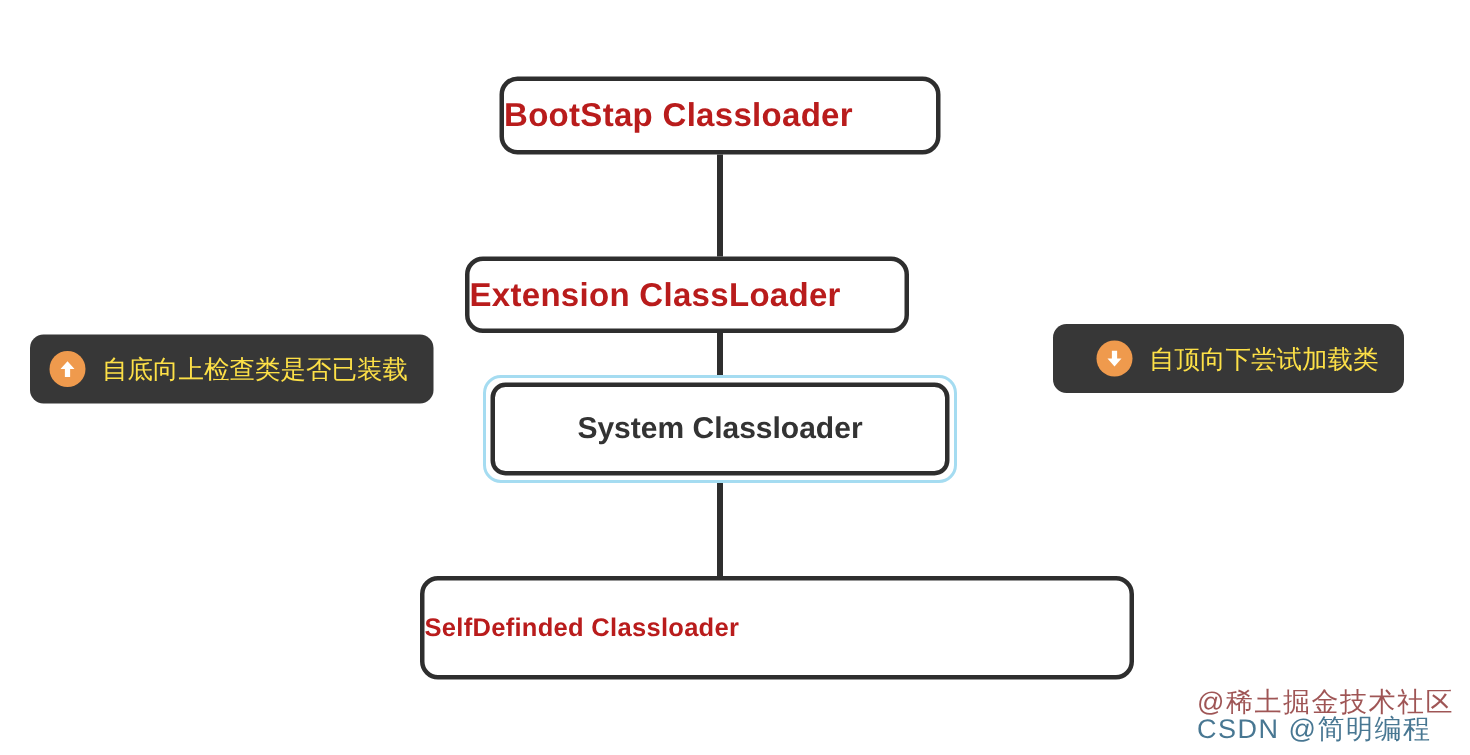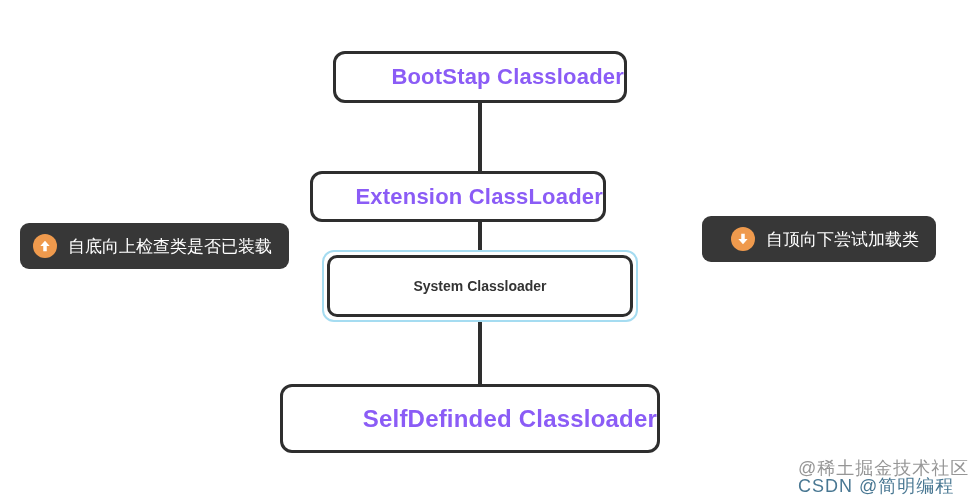--- a/index.html
+++ b/index.html
@@ -9,89 +9,89 @@
     width: 980px;
     height: 503px;
     background: #ffffff;
     overflow: hidden;
     font-family: "Liberation Sans", "DejaVu Sans", sans-serif;
   }
   .node {
     position: absolute;
     display: flex;
     align-items: center;
-    justify-content: flex-end;
+    justify-content: flex-start;
     border: 3px solid #2e2e2e;
     border-radius: 12px;
     background: #ffffff;
-    color: #8b5cf6;
+    color: #b91c1c;
     font-weight: 700;
     font-size: 22px;
     letter-spacing: 0.2px;
     white-space: nowrap;
   }
   .node-bootstrap  { left: 333px; top: 51px;  width: 294px; height: 52px; }
   .node-extension  { left: 310px; top: 171px; width: 296px; height: 51px; }
-  .node-selfdef    { left: 280px; top: 384px; width: 380px; height: 69px; font-size: 24px; }
+  .node-selfdef    { left: 280px; top: 384px; width: 476px; height: 69px; font-size: 17px; }
   .selection-ring {
     position: absolute;
     left: 322px; top: 250px; width: 316px; height: 72px;
     border: 2px solid #a5dcf1;
     border-radius: 12px;
     padding: 3px;
     background: #ffffff;
   }
   .selection-ring .node-inner {
     width: 100%; height: 100%;
     display: flex; align-items: center; justify-content: center;
     border: 3px solid #2e2e2e;
     border-radius: 10px;
     background: #ffffff;
     color: #333333;
     font-weight: 700;
-    font-size: 14px;
+    font-size: 20px;
     white-space: nowrap;
   }
   .connector {
     position: absolute;
     left: 478px;
     width: 4px;
     background: #2e2e2e;
   }
   .connector-1 { top: 103px; height: 68px; }
   .connector-2 { top: 222px; height: 28px; }
   .connector-3 { top: 322px; height: 62px; }
   .chip {
     position: absolute;
     display: inline-flex;
     align-items: center;
     gap: 11px;
     height: 46px;
     padding: 0 17px 0 13px;
     background: #373737;
     border-radius: 9px;
-    color: #ffffff;
+    color: #fde047;
     font-size: 17px;
     white-space: nowrap;
   }
   .chip-left  { left: 20px;  top: 223px; }
   .chip-right { left: 702px; top: 216px; padding-left: 29px; }
   .chip-icon {
     display: inline-flex;
     align-items: center;
     justify-content: center;
     width: 24px; height: 24px;
     border-radius: 50%;
     background: #ef9a4d;
     flex: 0 0 auto;
   }
   .chip-icon svg { display: block; }
   .watermark {
     position: absolute;
-    color: #737373;
+    color: #7f1d1d;
     font-size: 18px;
     letter-spacing: 1px;
     white-space: nowrap;
     opacity: 0.75;
   }
   .watermark-1 { left: 798px; top: 456px; }
   .watermark-2 { left: 798px; top: 474px; color: #0c4a6e; }
 </style>
 </head>
 <body>

